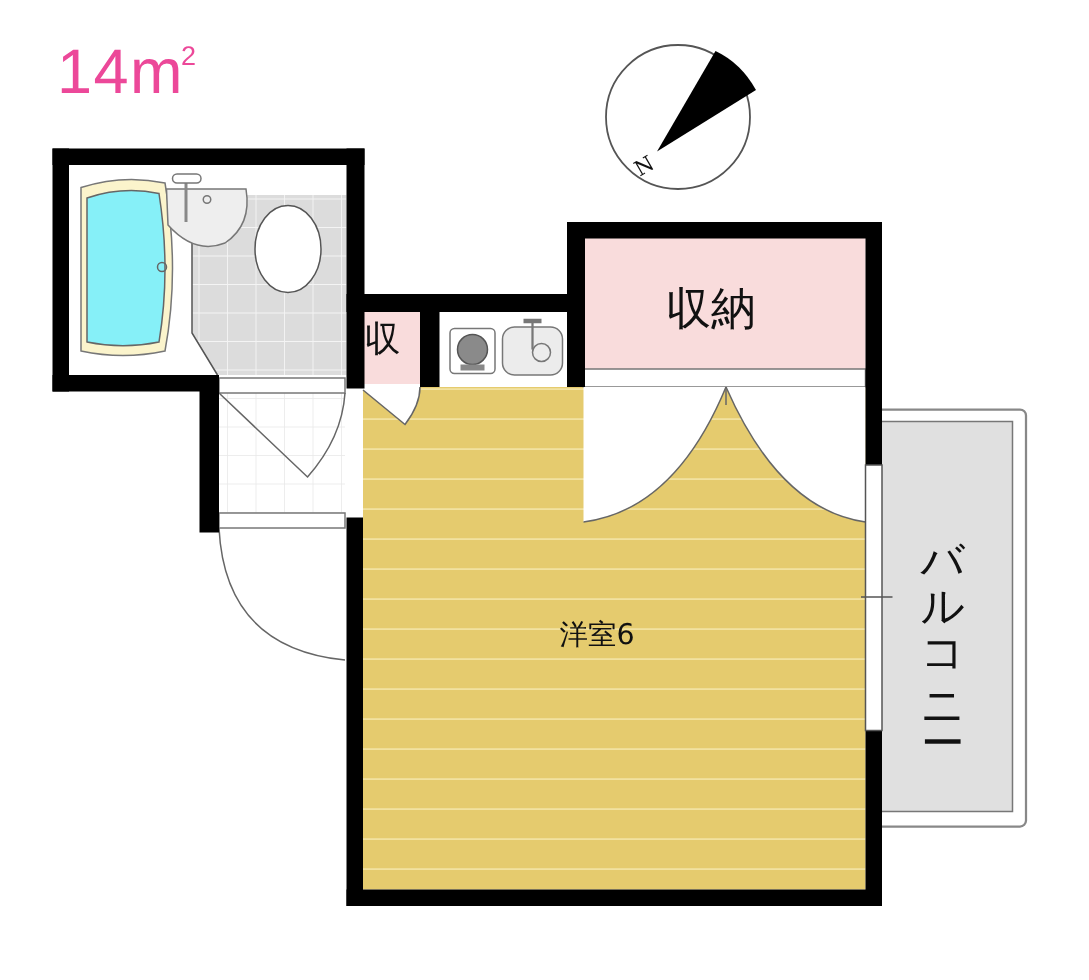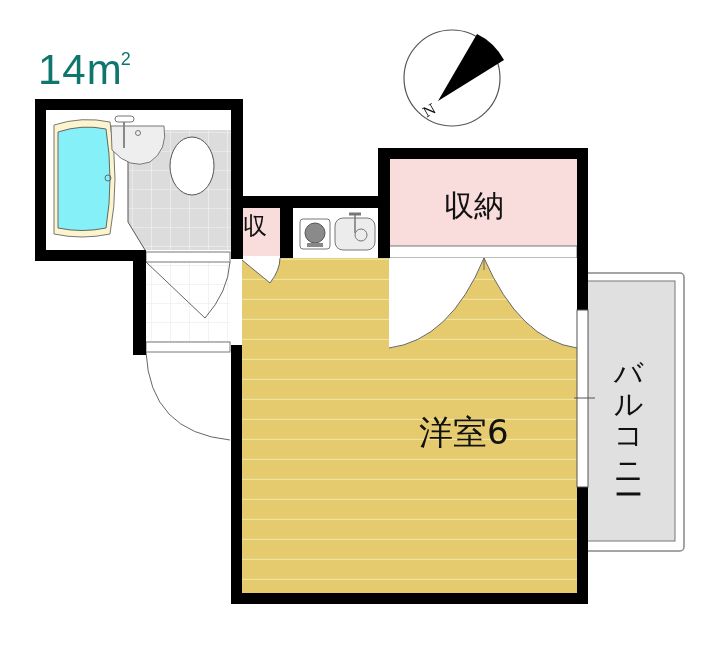--- a/index.html
+++ b/index.html
@@ -1,23 +1,23 @@
 <!DOCTYPE html>
 <html><head>
 <meta charset="utf-8">
 <style>
   html, body { margin:0; padding:0; background:#ffffff; }
   body { width:726px; height:653px; position:relative; overflow:hidden; font-family:"DejaVu Sans", sans-serif; }
   #plan { position:absolute; left:0; top:0; }
-  .area-label { position:absolute; left:38px; top:46px; font-family:"Liberation Sans", sans-serif; font-size:42px; color:#0f766e; letter-spacing:1px; }
+  .area-label { position:absolute; left:38px; top:24px; font-family:"Liberation Sans", sans-serif; font-size:42px; color:#ec4899; letter-spacing:1px; }
   .area-label sup { font-size:18px; position:relative; top:-4px; margin-left:-2px; }
   .lbl { position:absolute; color:#111; font-family:"DejaVu Sans", sans-serif; white-space:nowrap; }
   .lbl-storage { left:444px; top:186px; font-size:30px;text-align:center; }
   .lbl-small-storage { left:243px; top:210px; font-size:24px; }
-  .lbl-room { left:373px; top:410px; font-size:34px;margin-left:46px; }
+  .lbl-room { left:373px; top:410px; font-size:19px; }
   .lbl-balcony { left:614px; top:340px; font-size:29px; writing-mode:vertical-rl; line-height:1; letter-spacing:2px; }
 </style>
 </head>
 <body>
 
 <svg id="plan" width="726" height="653" viewBox="0 0 726 653" xmlns="http://www.w3.org/2000/svg">
   <defs>
     <pattern id="tile" width="19" height="19" patternUnits="userSpaceOnUse">
       <rect width="19" height="19" fill="#dcdcdc"></rect>
       <path d="M19 0 V19 M0 19 H19" stroke="#f4f4f4" stroke-width="1.2"></path>

